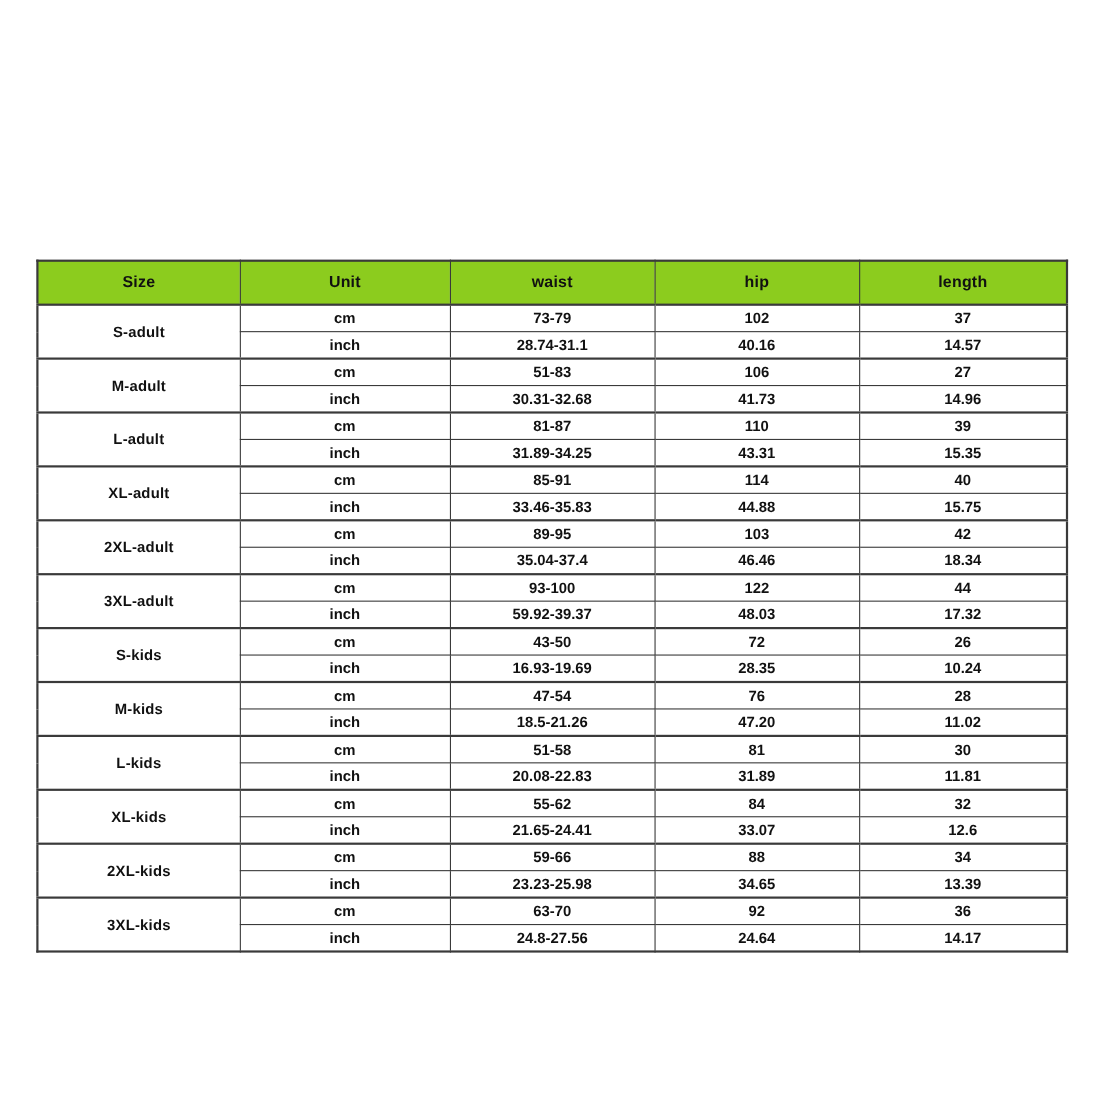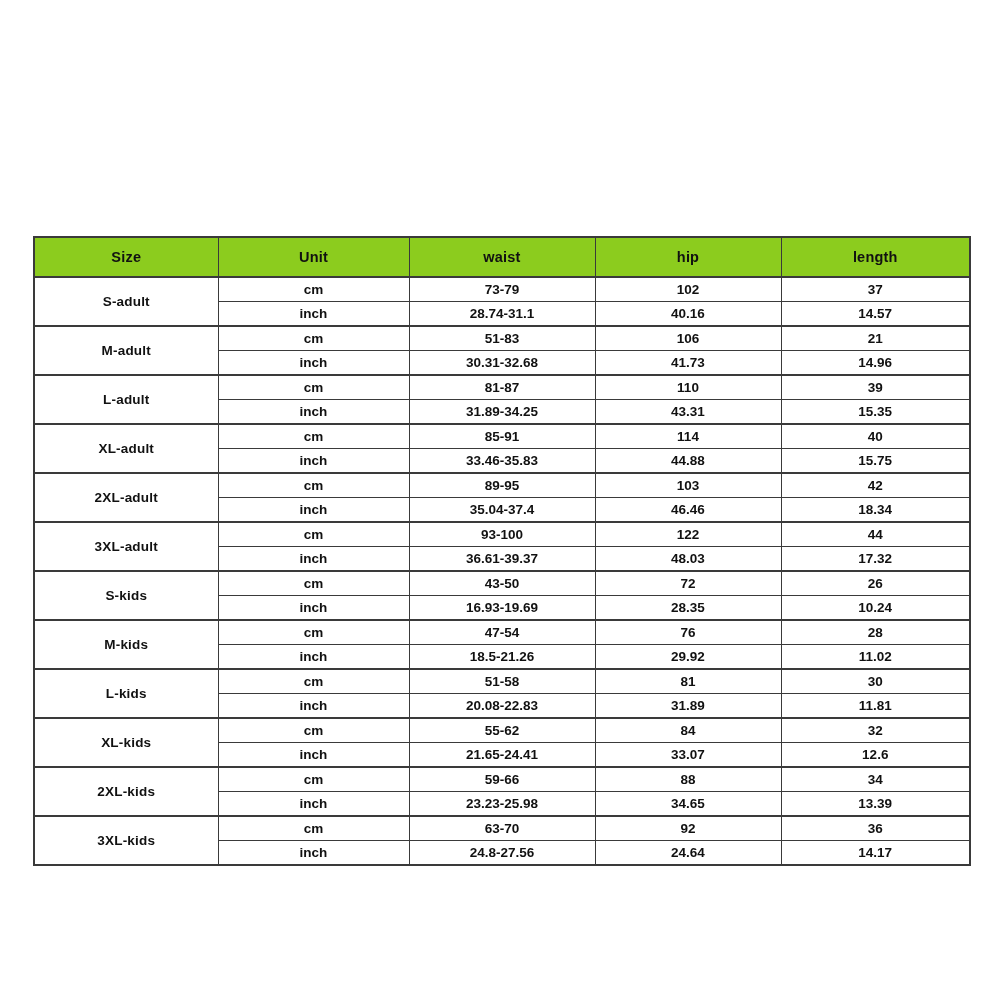--- a/index.html
+++ b/index.html
@@ -106,21 +106,21 @@
             <td class="unit-cell">inch</td>
             <td>28.74-31.1</td>
             <td>40.16</td>
             <td>14.57</td>
           </tr>
           <tr class="group-start">
             <td class="size-cell" rowspan="2">M-adult</td>
             <td class="unit-cell">cm</td>
             <td>51-83</td>
             <td>106</td>
-            <td>21</td>
+            <td>27</td>
           </tr>
           <tr>
             <td class="unit-cell">inch</td>
             <td>30.31-32.68</td>
             <td>41.73</td>
             <td>14.96</td>
           </tr>
           <tr class="group-start">
             <td class="size-cell" rowspan="2">L-adult</td>
             <td class="unit-cell">cm</td>
@@ -162,21 +162,21 @@
           </tr>
           <tr class="group-start">
             <td class="size-cell" rowspan="2">3XL-adult</td>
             <td class="unit-cell">cm</td>
             <td>93-100</td>
             <td>122</td>
             <td>44</td>
           </tr>
           <tr>
             <td class="unit-cell">inch</td>
-            <td>36.61-39.37</td>
+            <td>59.92-39.37</td>
             <td>48.03</td>
             <td>17.32</td>
           </tr>
           <tr class="group-start">
             <td class="size-cell" rowspan="2">S-kids</td>
             <td class="unit-cell">cm</td>
             <td>43-50</td>
             <td>72</td>
             <td>26</td>
           </tr>
@@ -189,21 +189,21 @@
           <tr class="group-start">
             <td class="size-cell" rowspan="2">M-kids</td>
             <td class="unit-cell">cm</td>
             <td>47-54</td>
             <td>76</td>
             <td>28</td>
           </tr>
           <tr>
             <td class="unit-cell">inch</td>
             <td>18.5-21.26</td>
-            <td>29.92</td>
+            <td>47.20</td>
             <td>11.02</td>
           </tr>
           <tr class="group-start">
             <td class="size-cell" rowspan="2">L-kids</td>
             <td class="unit-cell">cm</td>
             <td>51-58</td>
             <td>81</td>
             <td>30</td>
           </tr>
           <tr>

